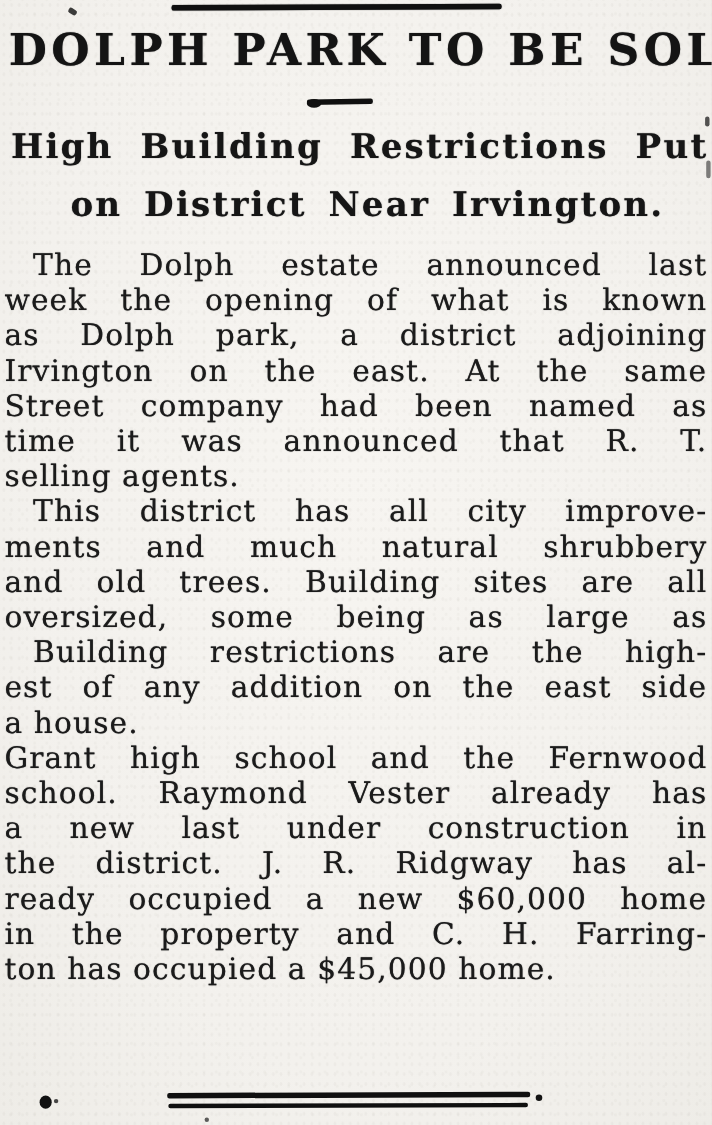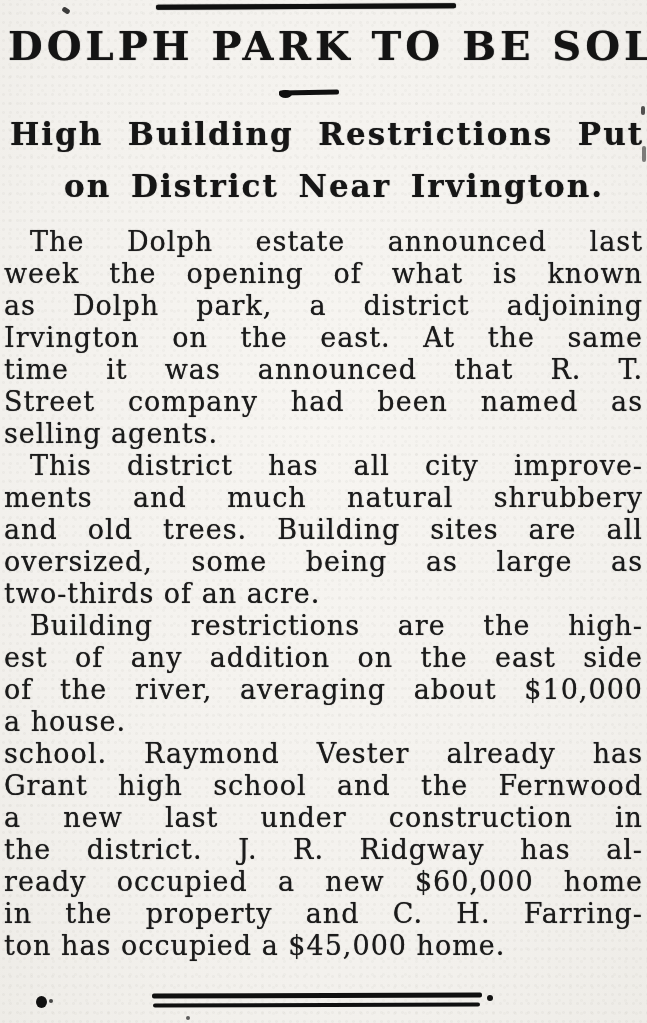--- a/index.html
+++ b/index.html
@@ -66,43 +66,41 @@
   <div class="subhead subhead-1">High Building Restrictions Put</div>
   <div class="subhead subhead-2">on District Near Irvington.</div>
 
   <div class="body-copy">
 
     <div>
       <div class="body-line indent">The Dolph estate announced last</div>
       <div class="body-line">week the opening of what is known</div>
       <div class="body-line">as Dolph park, a district adjoining</div>
       <div class="body-line">Irvington on the east. At the same</div>
+      <div class="body-line">Street company had been named as</div>
       <div class="body-line">time it was announced that R. T.</div>
-      <div class="body-line">Street company had been named as</div>
       <div class="body-line last">selling agents.</div>
     </div>
 
     <div>
       <div class="body-line indent">This district has all city improve-</div>
       <div class="body-line">ments and much natural shrubbery</div>
       <div class="body-line">and old trees. Building sites are all</div>
       <div class="body-line">oversized, some being as large as</div>
-      <div class="body-line last">two-thirds of an acre.</div>
     </div>
 
     <div>
       <div class="body-line indent">Building restrictions are the high-</div>
       <div class="body-line">est of any addition on the east side</div>
-      <div class="body-line">of the river, averaging about $10,000</div>
       <div class="body-line last">a house.</div>
     </div>
 
     <div>
+      <div class="body-line">Grant high school and the Fernwood</div>
       <div class="body-line">school. Raymond Vester already has</div>
-      <div class="body-line">Grant high school and the Fernwood</div>
       <div class="body-line">a new last under construction in</div>
       <div class="body-line">the district. J. R. Ridgway has al-</div>
       <div class="body-line">ready occupied a new $60,000 home</div>
       <div class="body-line">in the property and C. H. Farring-</div>
       <div class="body-line last">ton has occupied a $45,000 home.</div>
     </div>
 
   </div>
 
   <div class="rule bottom-rule-1"></div>

